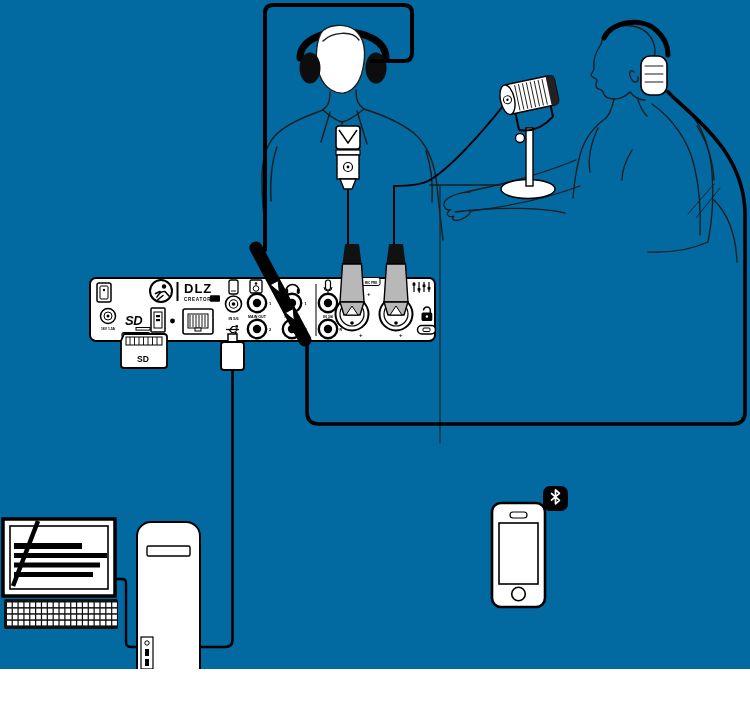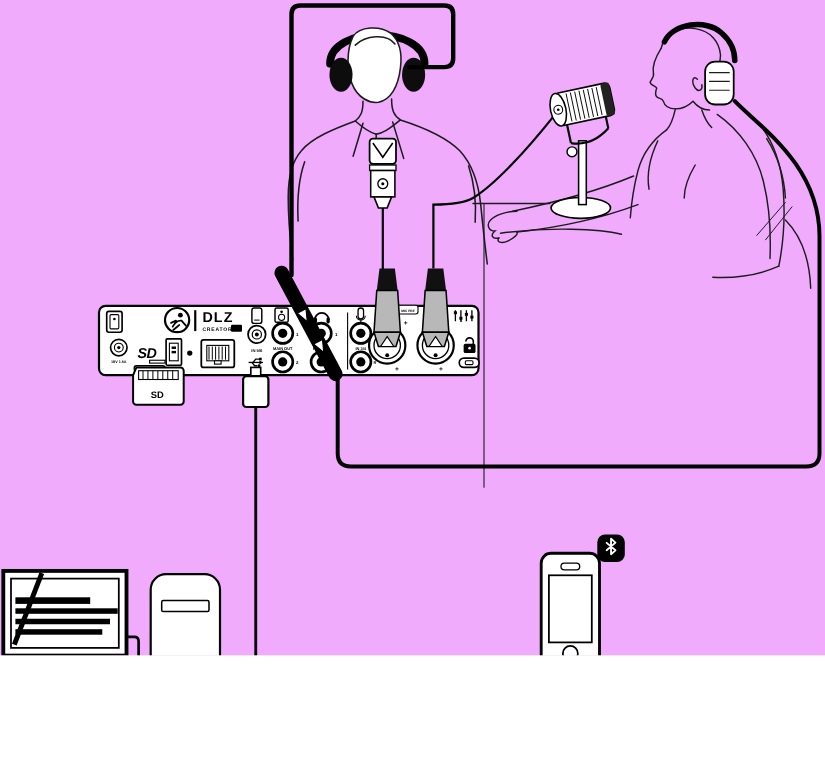--- a/index.html
+++ b/index.html
@@ -1,16 +1,16 @@
 <!DOCTYPE html>
 <html><head>
 <meta charset="utf-8">
 <style>
   html,body{margin:0;padding:0;background:#fff;}
-  .stage{position:relative;width:750px;height:596px;background:#f0abfc;overflow:hidden;
+  .stage{position:relative;width:750px;height:669px;background:#0369a1;overflow:hidden;
          font-family:"Liberation Sans", sans-serif;text-align:right;}
   svg{display:block;}
   svg text{font-family:"Liberation Sans", sans-serif;fill:#000;}
   .lbl{font-weight:bold;}
 </style>
 </head>
 <body>
 
 <div class="stage">
 <svg width="750" height="702" viewBox="0 0 750 702">

